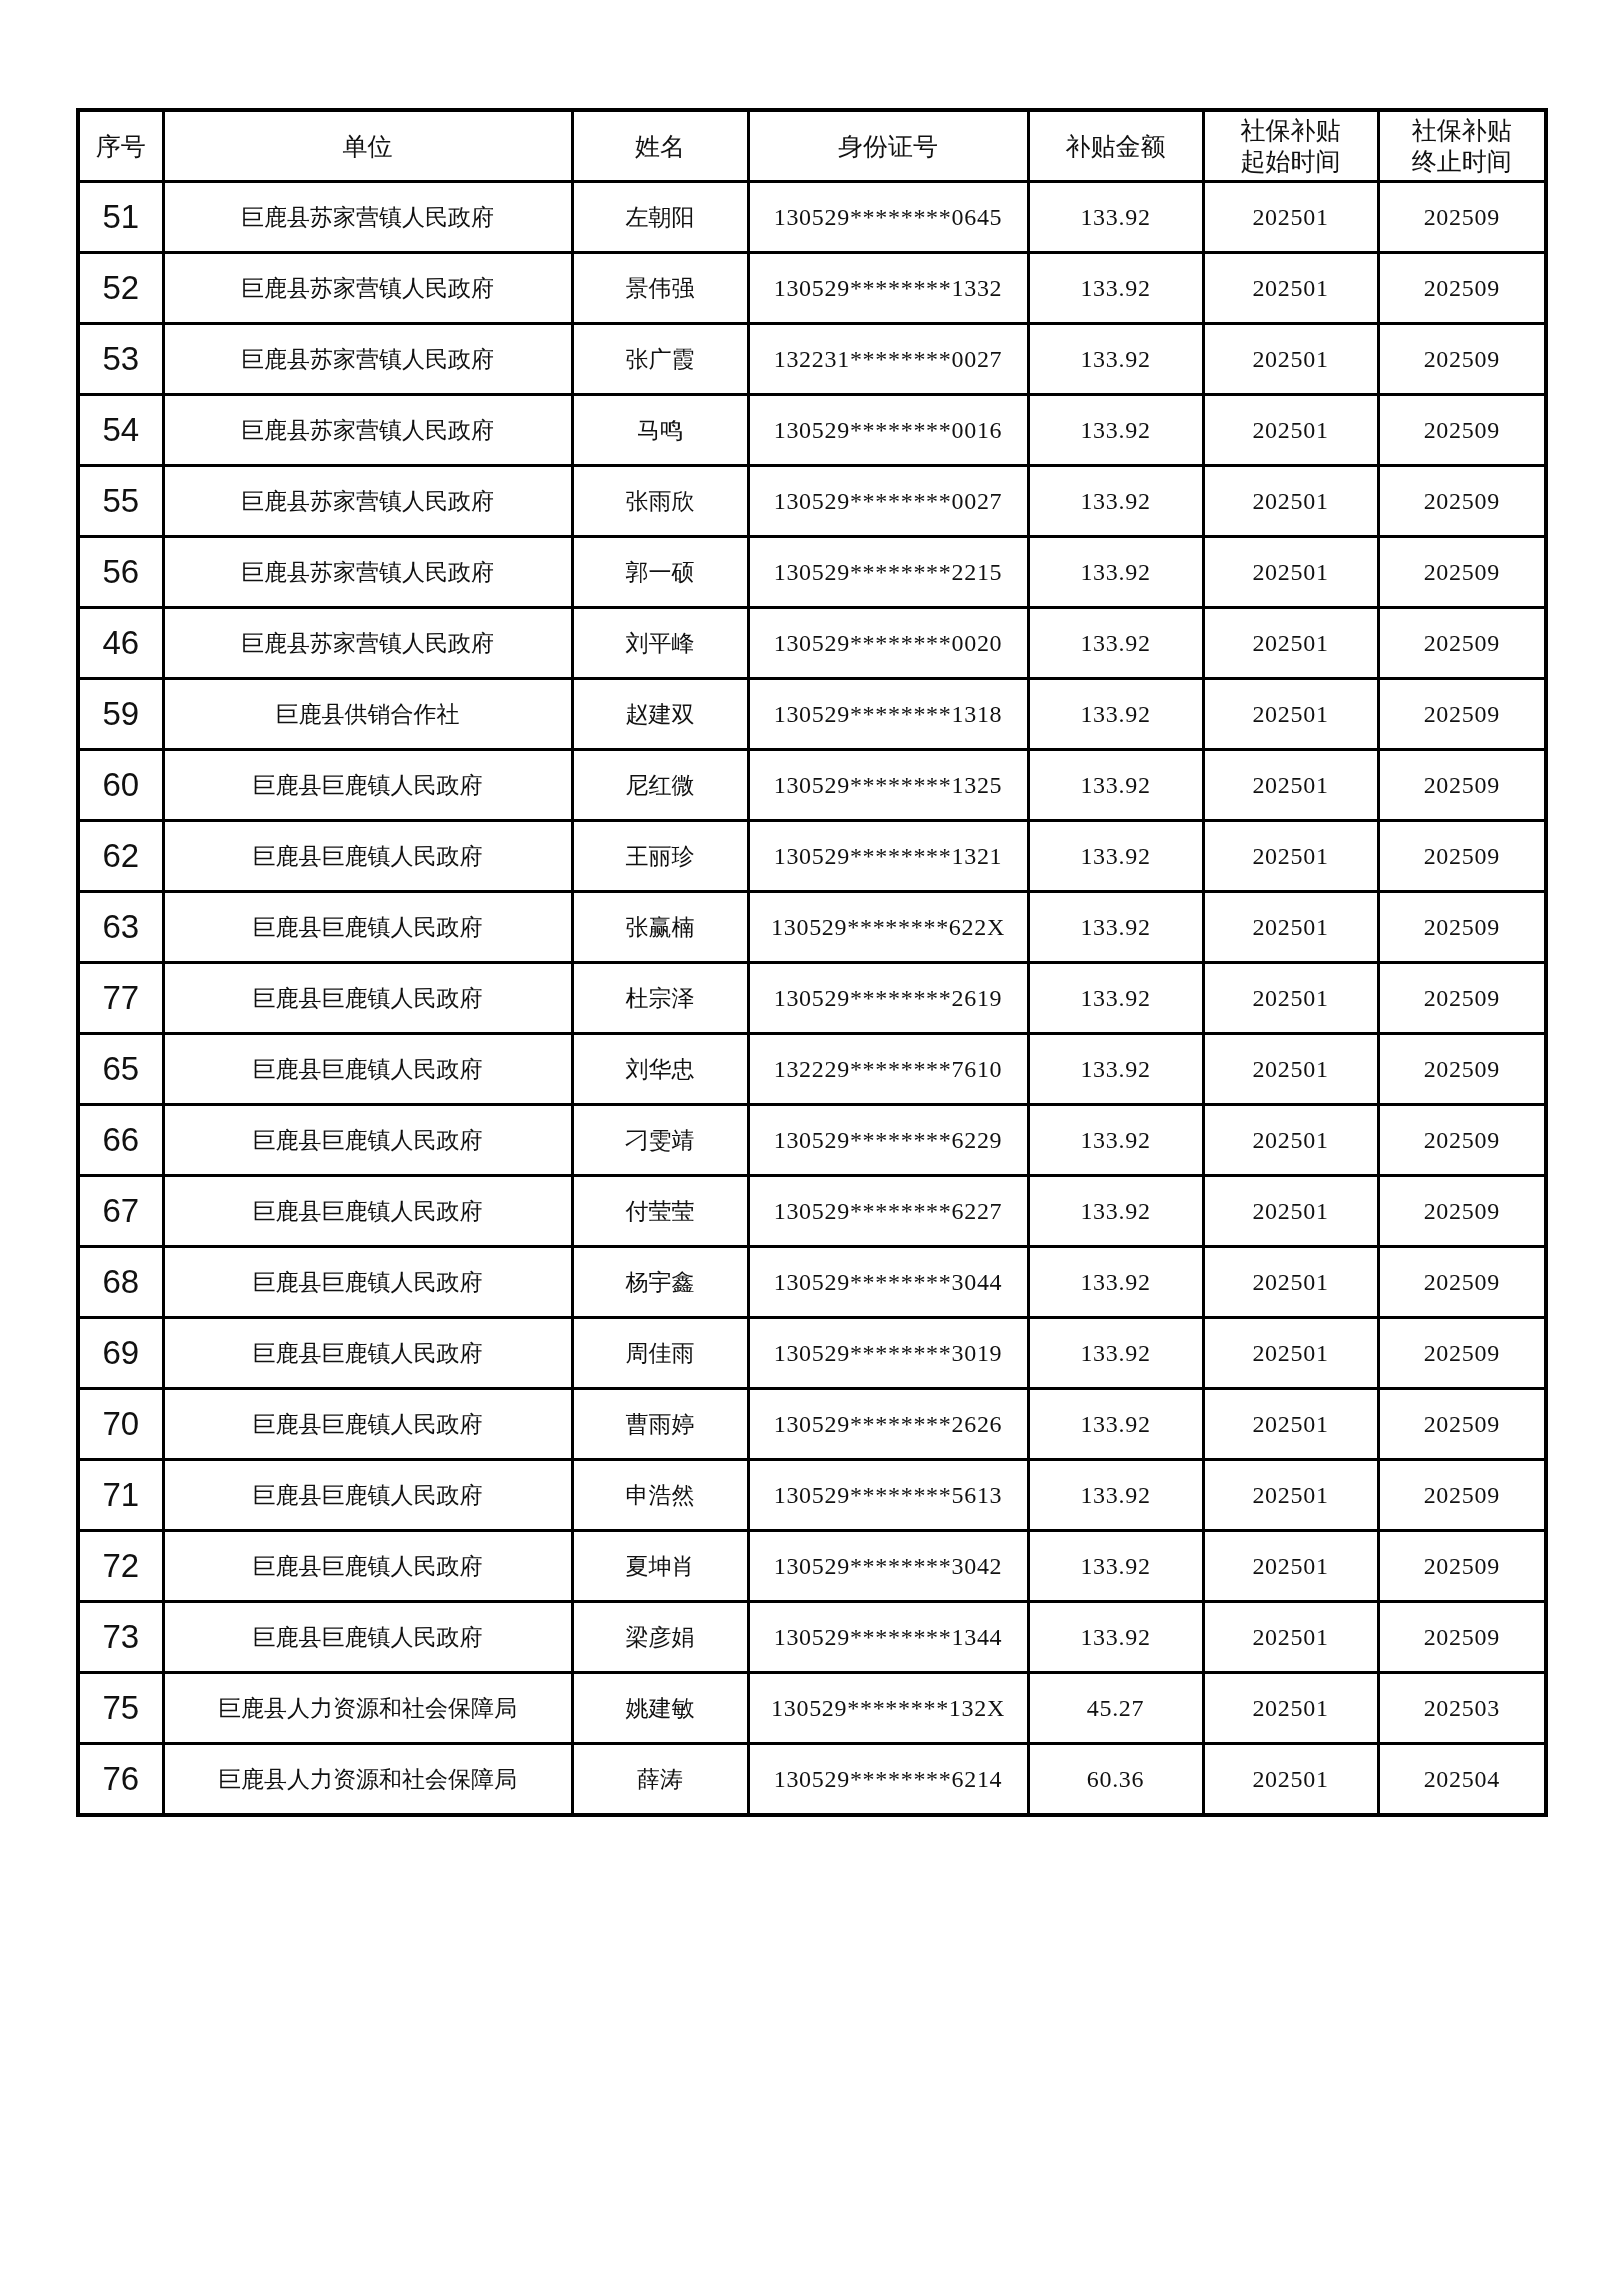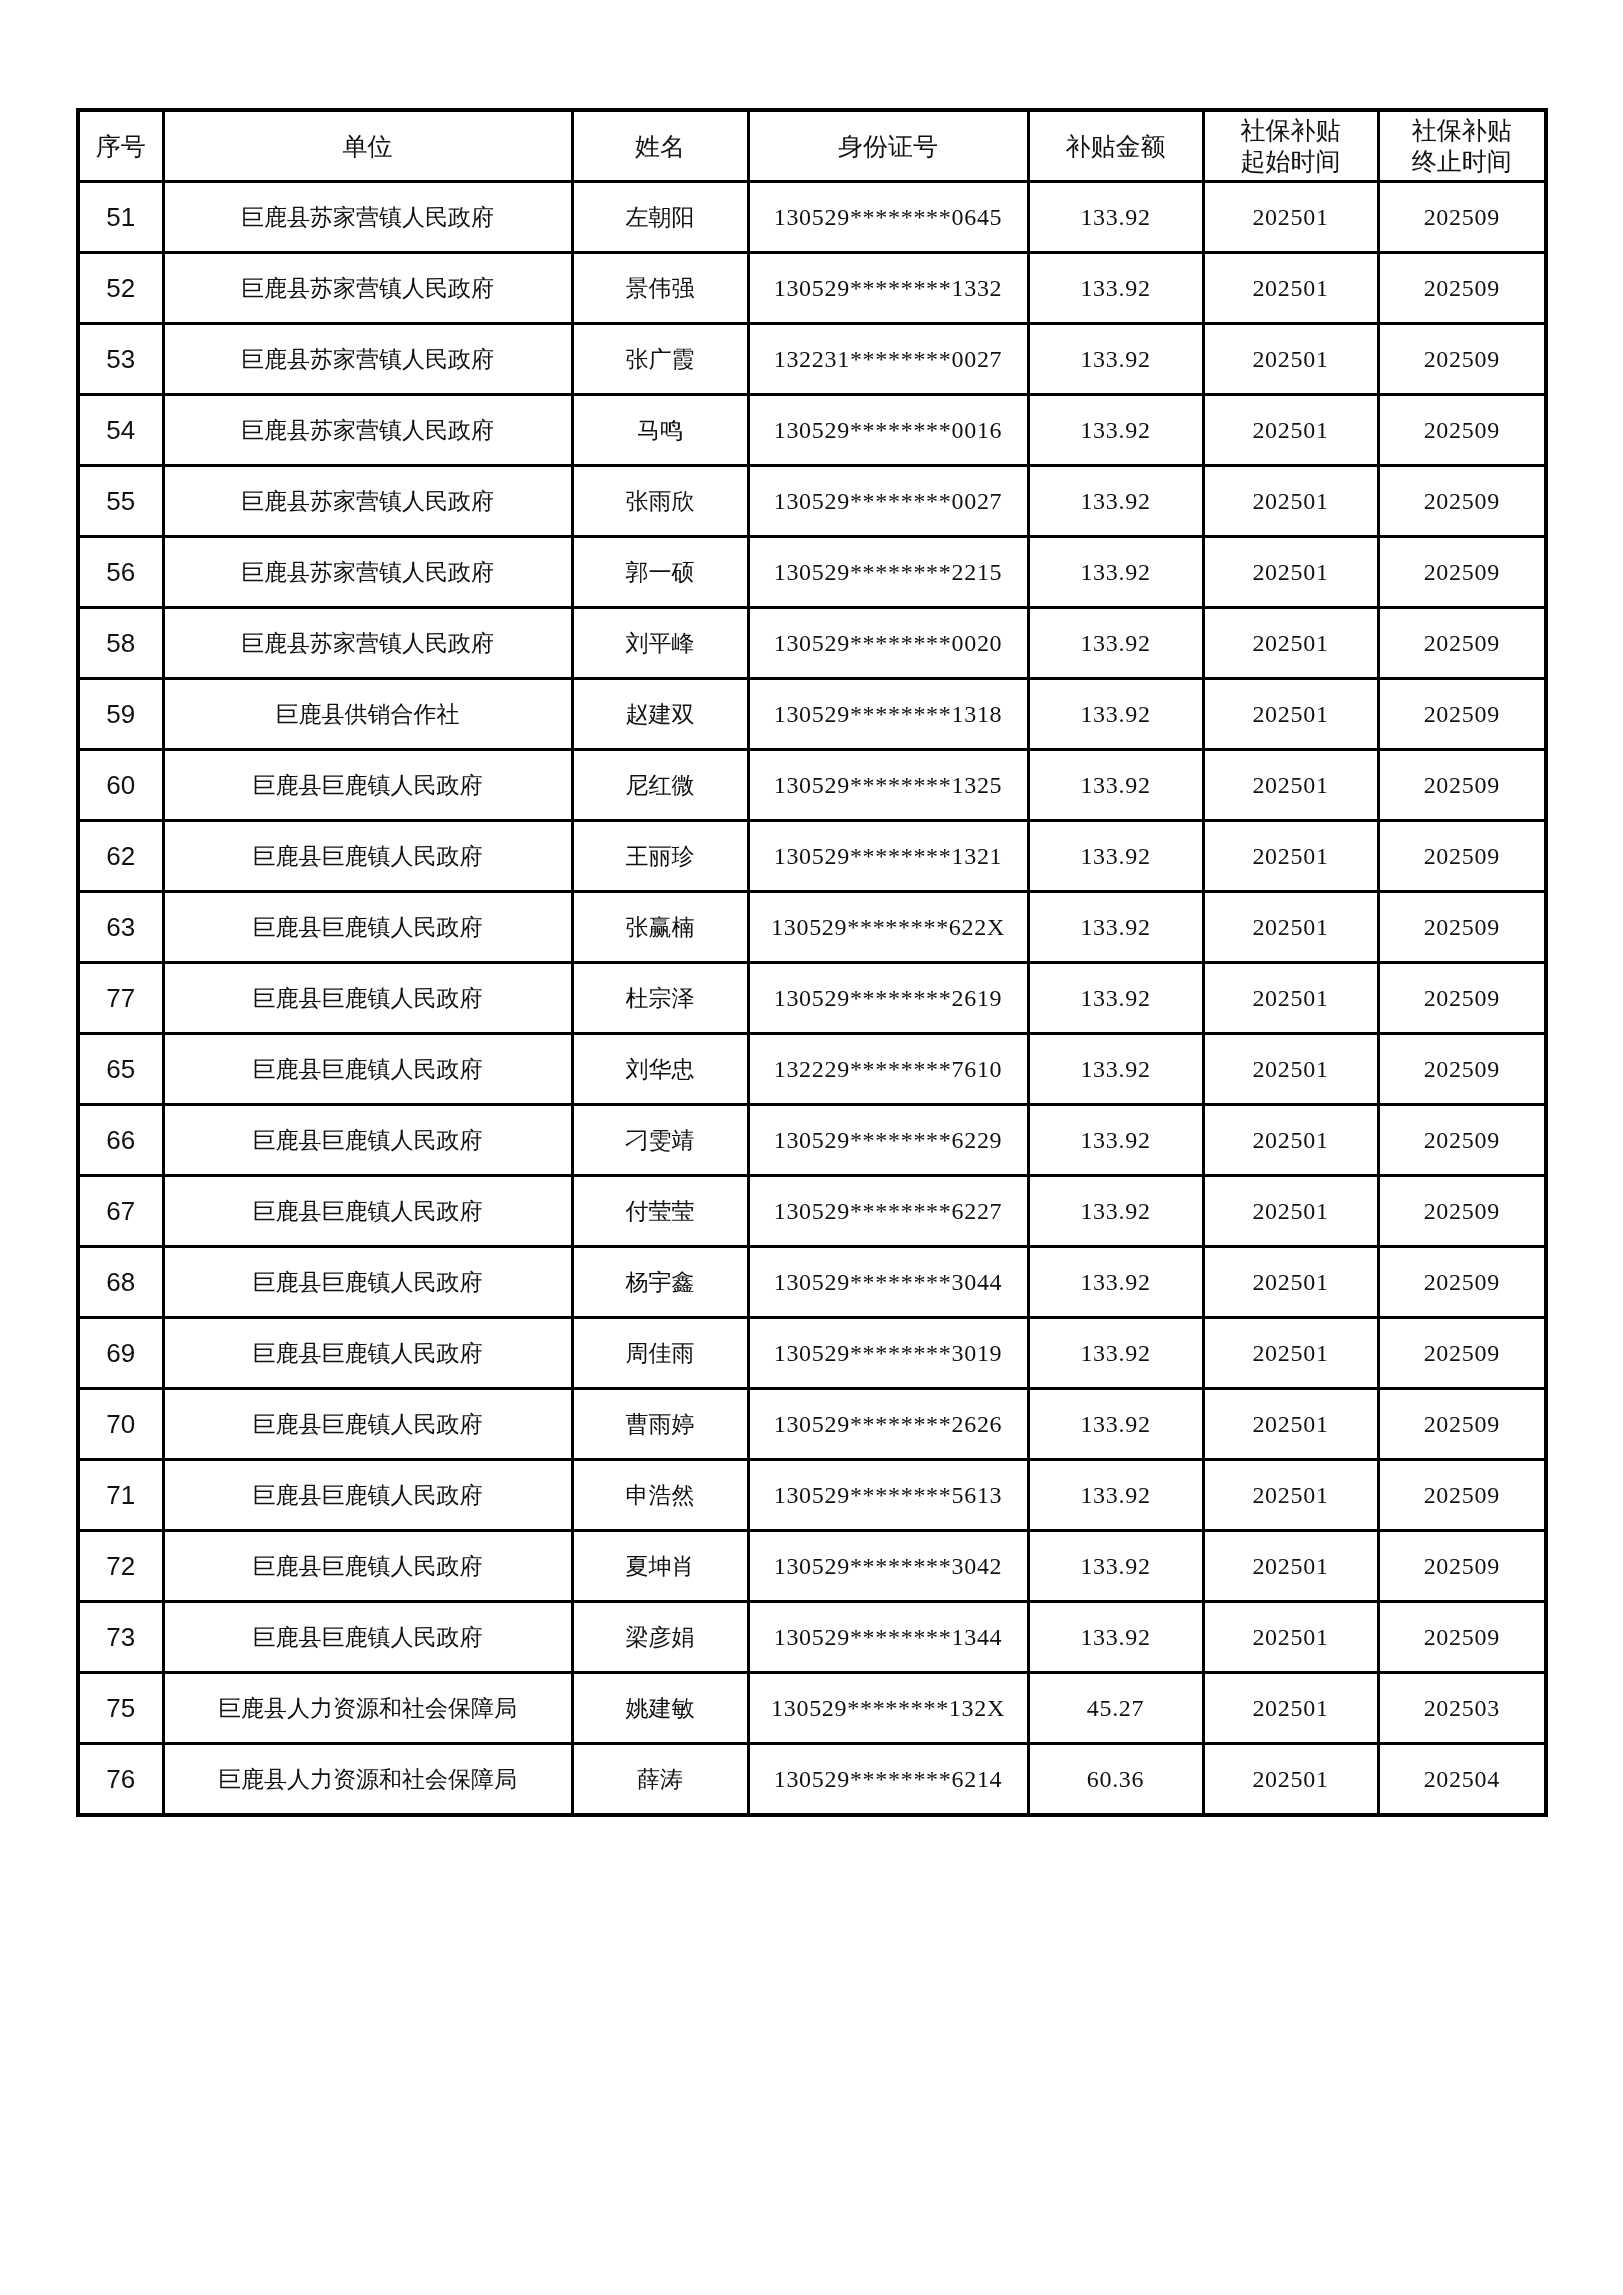--- a/index.html
+++ b/index.html
@@ -46,21 +46,21 @@
     font-weight: normal;
     line-height: 31px;
   }
   .subsidy-table tbody td {
     height: 68px;
     font-family: "Liberation Serif", "DejaVu Serif", serif;
     font-size: 24px;
   }
   .subsidy-table tbody td.col-seq {
     font-family: "Liberation Sans", "DejaVu Sans", sans-serif;
-    font-size: 26px;
+    font-size: 33px;
   }
   .subsidy-table tbody td.col-unit,
   .subsidy-table tbody td.col-name {
     font-family: "DejaVu Serif", "Liberation Serif", serif;
     font-size: 23px;
   }
   .subsidy-table tbody td.col-id,
   .subsidy-table tbody td.col-amount,
   .subsidy-table tbody td.col-start,
   .subsidy-table tbody td.col-end {
@@ -155,21 +155,21 @@
     <td class="col-unit">巨鹿县苏家营镇人民政府</td>
     <td class="col-name">郭一硕</td>
     <td class="col-id">130529********2215</td>
     <td class="col-amount">133.92</td>
     <td class="col-start">202501</td>
     <td class="col-end">202509</td>
   </tr>
 
 
   <tr>
-    <td class="col-seq">58</td>
+    <td class="col-seq">46</td>
     <td class="col-unit">巨鹿县苏家营镇人民政府</td>
     <td class="col-name">刘平峰</td>
     <td class="col-id">130529********0020</td>
     <td class="col-amount">133.92</td>
     <td class="col-start">202501</td>
     <td class="col-end">202509</td>
   </tr>
 
   <tr>
     <td class="col-seq">59</td>

